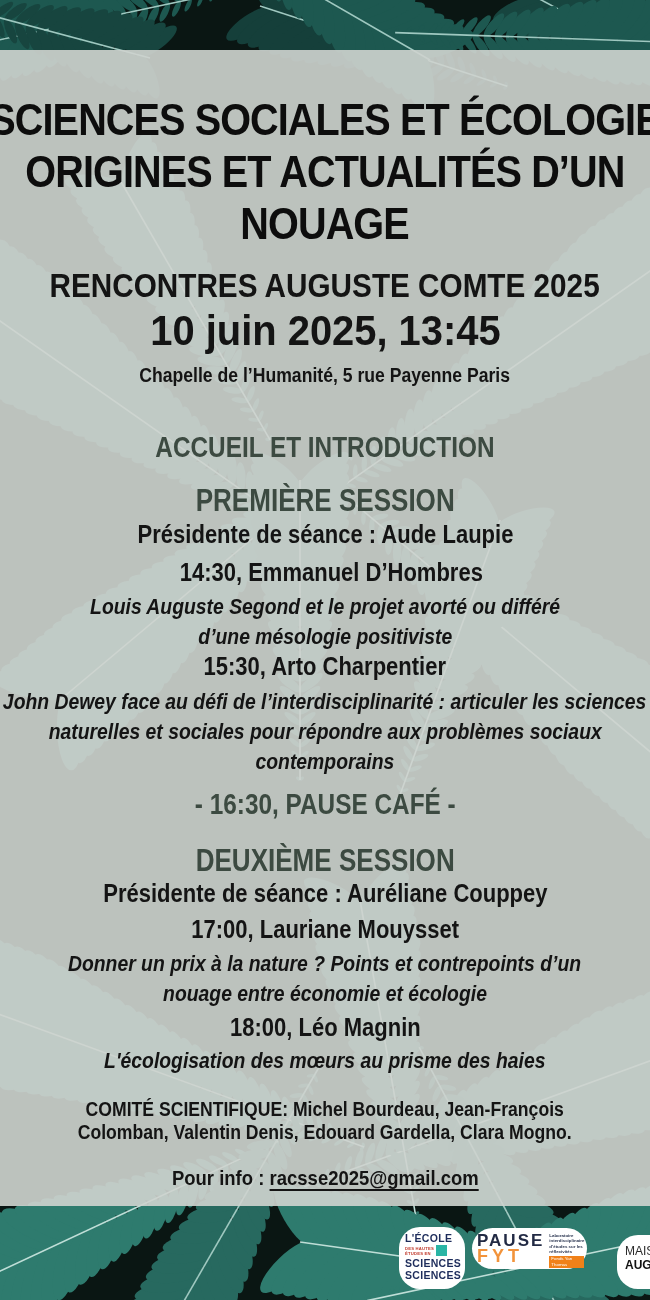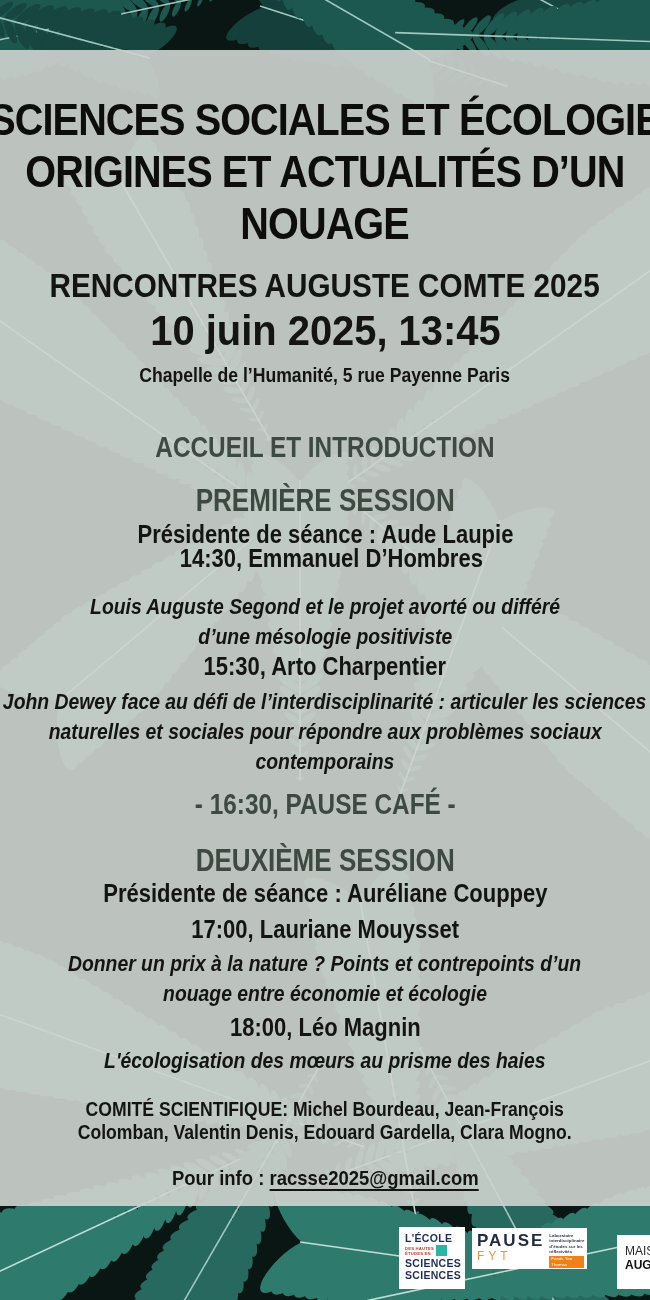--- a/index.html
+++ b/index.html
@@ -38,49 +38,49 @@
   .heading{font-weight:bold;color:var(--heading);}
   .heading .ln{transform:scaleX(.84);}
   .h-accueil{top:431px;font-size:29px;}
   .h-s1{top:483px;font-size:31px;}
   .h-pause{top:788px;font-size:29px;}
   .h-s2{top:843px;font-size:31px;}
   .chair{font-size:25px;font-weight:bold;}
   .c1{top:520px;}
   .c2{top:879px;}
   .ttime{font-size:25px;font-weight:bold;}
-  .tt1{top:544px;padding-left:12px;}
+  .tt1{top:558px;padding-left:12px;}
   .tt2{top:652px;}
   .tt3{top:915px;}
   .tt4{top:1013px;}
   .t-title{font-size:22px;font-weight:bold;font-style:italic;line-height:30px;}
   .ti1{top:592px;}
   .ti2{top:687px;}
   .ti3{top:949px;}
   .ti4{top:1046px;}
   .committee{top:1098px;font-size:20px;font-weight:bold;line-height:23px;}
   .pourinfo{top:1166px;font-size:21px;font-weight:bold;justify-content:flex-end;}
   .email{text-decoration:underline;text-decoration-thickness:2px;text-underline-offset:4px;margin-left:6px;}
   
-  .logo{position:absolute;z-index:3;background:#fff;}
+  .logo{position:absolute;z-index:3;background:#fff;border-radius:21px;}
   .logo-ehess{
     left:399px;top:1227px;width:66px;height:62px;
     padding:5px 5px 4px 6px;display:flex;flex-direction:column;
   }
   .eh-big{font-size:10.5px;font-weight:bold;color:var(--navy);line-height:12px;letter-spacing:.3px;}
   .eh-mid{display:flex;align-items:center;gap:2px;margin:1px 0;}
   .eh-red{font-size:4.2px;line-height:5px;font-weight:bold;color:#c0392b;letter-spacing:.2px;}
   .eh-square{width:11px;height:11px;background:#2ab5a5;}
   .logo-lier{
     left:472px;top:1228px;width:115px;height:41px;
     padding:4px 5px;display:flex;gap:5px;align-items:flex-start;
   }
   .lier-left{display:flex;flex-direction:column;}
   .lier-acr{font-size:17px;font-weight:bold;color:#222a44;letter-spacing:2px;line-height:17px;}
-  .lier-fyt{font-size:12px;font-weight:normal;color:var(--orange);letter-spacing:4px;line-height:13px;opacity:.85;border-top:1px dotted #fff;}
+  .lier-fyt{font-size:18px;font-weight:bold;color:var(--orange);letter-spacing:4px;line-height:13px;opacity:.85;border-top:1px dotted #fff;}
   .lier-right{display:flex;flex-direction:column;padding-top:1px;}
   .lier-desc{font-size:4.4px;line-height:5.4px;font-weight:bold;color:#2a3550;}
   .lier-chip{font-size:4.4px;line-height:6px;color:#fff;background:var(--orange);padding:0 2px;margin-top:1px;align-self:flex-start;}
   .logo-maison{
     left:617px;top:1235px;width:70px;height:54px;
     padding:9px 0 0 8px;
   }
   .mais1{font-size:12px;color:#2b2b2b;line-height:14px;}
   .mais2{font-size:12px;font-weight:bold;color:#111;line-height:14px;}
 </style>

